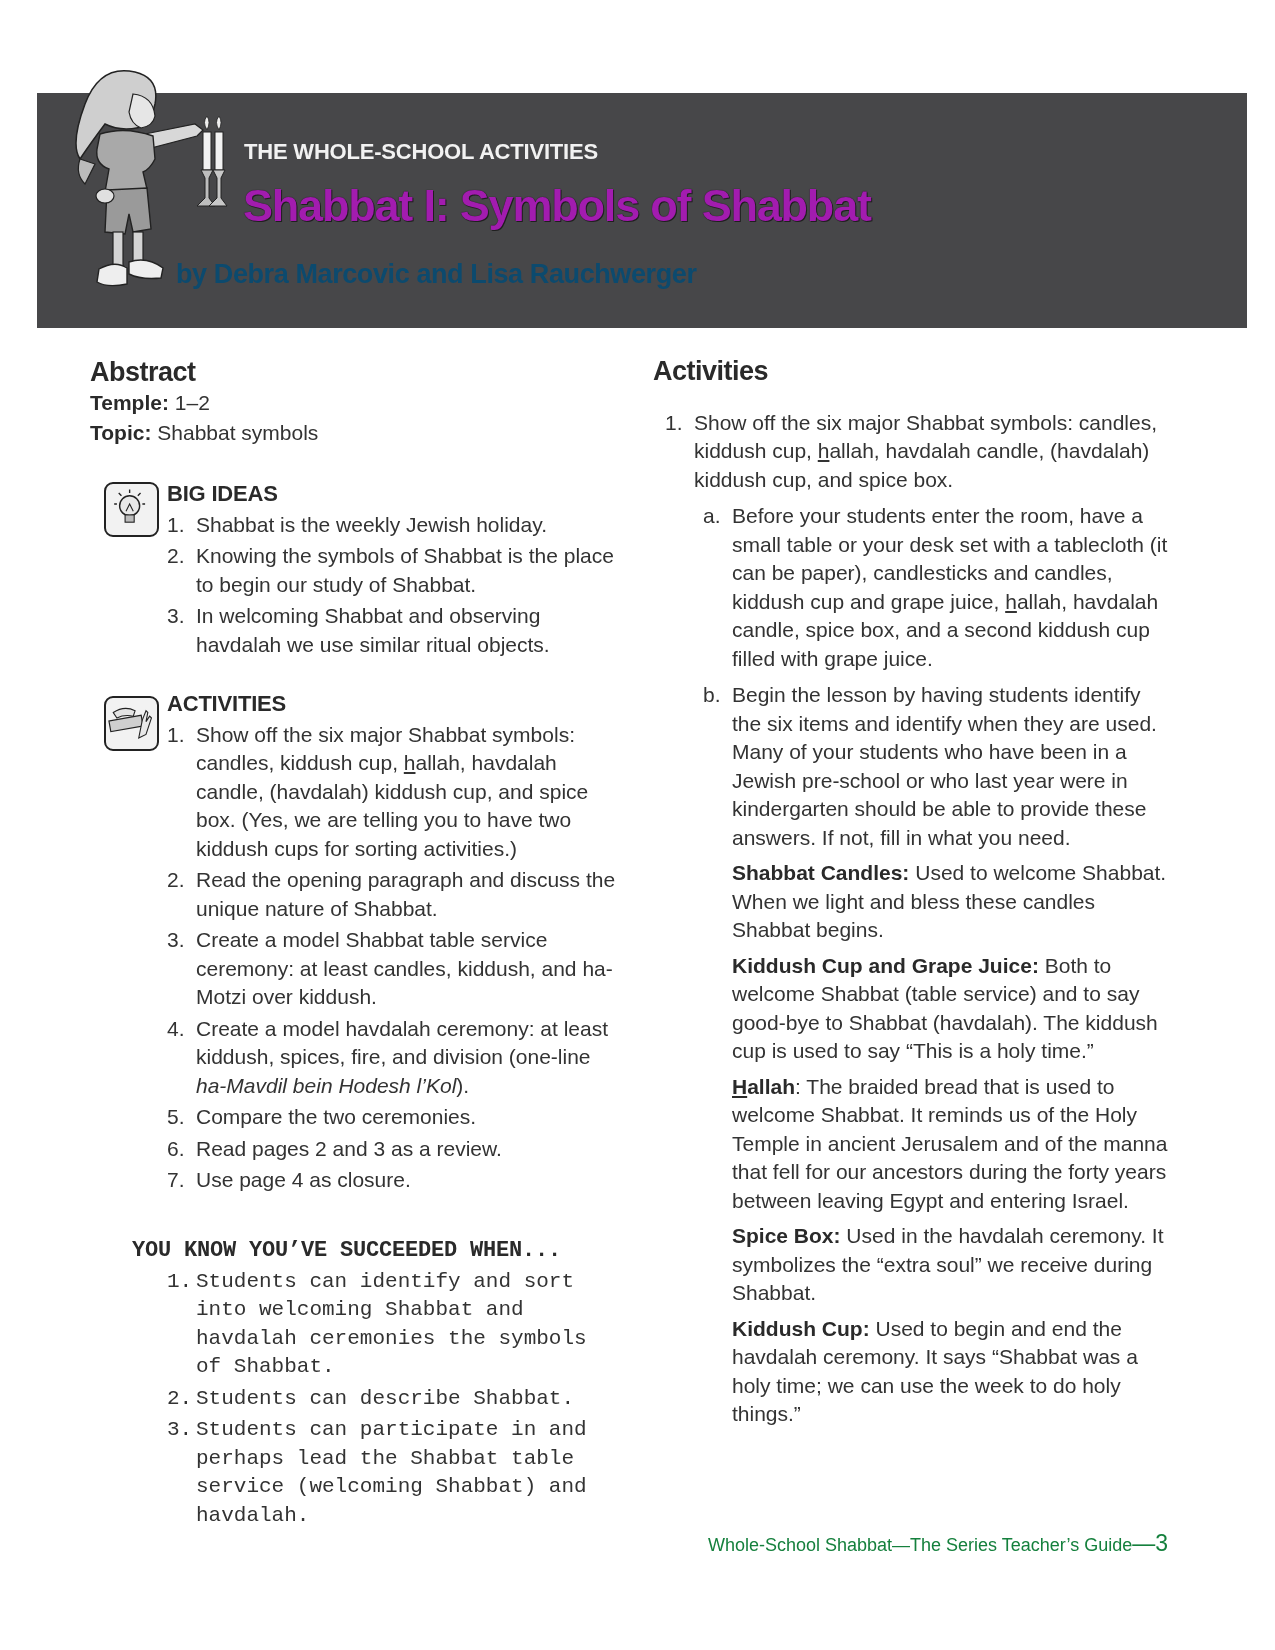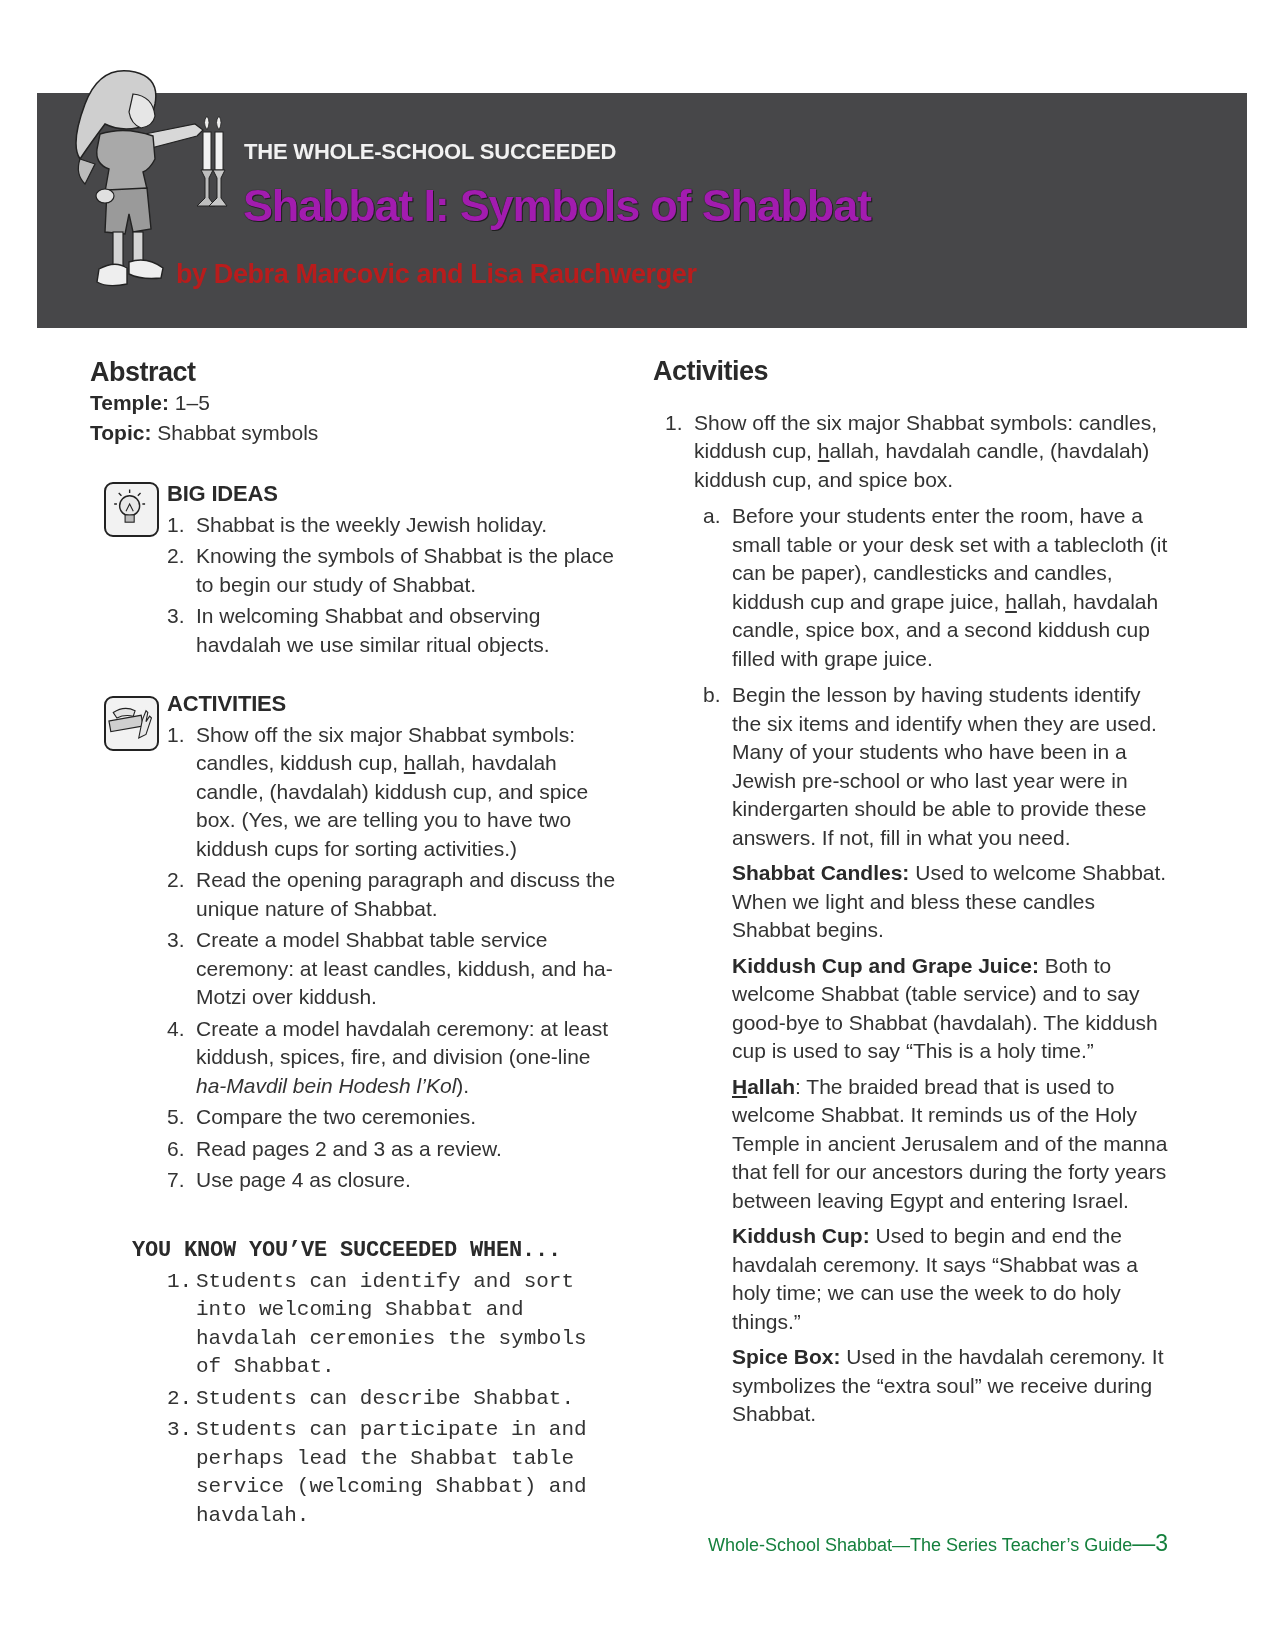--- a/index.html
+++ b/index.html
@@ -3,21 +3,21 @@
 <meta charset="utf-8">
 <style>
   html, body { margin: 0; padding: 0; background: #ffffff; }
   body { width: 1275px; height: 1650px; position: relative; overflow: hidden;
          font-family: "Liberation Sans", "DejaVu Sans", sans-serif; color: #2b2b2b; }
   .banner { position: absolute; left: 37px; top: 93px; width: 1210px; height: 235px; background: #474749; }
   .illus { position: absolute; left: 55px; top: 64px; width: 190px; height: 235px; }
   .series { position: absolute; left: 244px; top: 139px; font-size: 22px; font-weight: bold; color: #f2f2f2; letter-spacing: -0.2px; }
   .title { position: absolute; left: 243px; top: 180px; font-size: 45px; font-weight: bold; color: #a21caf; letter-spacing: -1.2px;
            text-shadow: 0 0 1px #111, 1px 1px 0 #222; }
-  .author { position: absolute; left: 176px; top: 259px; font-size: 27px; font-weight: bold; color: #b91c1c; letter-spacing: -0.4px; }
+  .author { position: absolute; left: 176px; top: 259px; font-size: 27px; font-weight: bold; color: #0c4a6e; letter-spacing: -0.4px; }
 
   .col { position: absolute; font-size: 21px; line-height: 28.5px; color: #333; }
   .h2 { font-size: 27px; font-weight: bold; color: #2a2a2a; letter-spacing: -0.5px; }
   .label { font-weight: bold; color: #2a2a2a; }
   .section-head { font-size: 22px; font-weight: bold; color: #2a2a2a; letter-spacing: -0.2px; }
   ol { margin: 0; padding: 0; list-style: none; }
   li { position: relative; }
   .num { position: absolute; left: -29px; top: 0; }
   .u { text-decoration: underline; }
   .i { font-style: italic; }
@@ -52,28 +52,28 @@
   <path d="M44 205 Q60 196 72 204 L72 220 Q52 224 42 218Z" fill="#eeeeee" stroke="#222" stroke-width="1.4"></path>
   <path d="M74 198 Q92 192 108 204 L106 214 Q86 216 74 210Z" fill="#eeeeee" stroke="#222" stroke-width="1.4"></path>
 
   <rect x="148" y="68" width="8" height="38" fill="#f2f2f2" stroke="#222" stroke-width="1"></rect>
   <rect x="160" y="68" width="8" height="38" fill="#f2f2f2" stroke="#222" stroke-width="1"></rect>
   <path d="M152 66 Q147 58 152 52 Q156 58 152 66Z M164 66 Q159 58 164 52 Q168 58 164 66Z" fill="#eee" stroke="#222" stroke-width="0.8"></path>
   <path d="M146 106 L158 106 L154 114 L154 134 L160 142 L142 142 L150 134 L150 114Z" fill="#bdbdbd" stroke="#222" stroke-width="1"></path>
   <path d="M158 106 L170 106 L166 114 L166 134 L172 142 L154 142 L162 134 L162 114Z" fill="#c8c8c8" stroke="#222" stroke-width="1"></path>
 </svg>
 
-<div class="series">THE WHOLE-SCHOOL SUCCEEDED</div>
+<div class="series">THE WHOLE-SCHOOL ACTIVITIES</div>
 <div class="title">Shabbat I: Symbols of Shabbat</div>
 <div class="author">by Debra Marcovic and Lisa Rauchwerger</div>
 
 <div class="col" style="left:90px; top:358px; width:520px;">
   <div class="h2">Abstract</div>
   <div style="margin-top:2px;">
-    <span class="label">Temple:</span><span> 1–5</span>
+    <span class="label">Temple:</span><span> 1–2</span>
   </div>
   <div style="margin-top:2px;">
     <span class="label">Topic:</span><span> Shabbat symbols</span>
   </div>
 </div>
 
 <div class="iconbox" style="left:104px; top:482px;">
   <svg viewBox="0 0 55 55" width="50" height="50">
     <circle cx="26" cy="24" r="11" fill="#e8e8e8" stroke="#222" stroke-width="1.6"></circle>
     <rect x="21" y="34" width="10" height="8" fill="#bbb" stroke="#222" stroke-width="1.2"></rect>
@@ -127,22 +127,22 @@
     <li>
       <span class="num">1.</span><span>Show off the six major Shabbat symbols: candles, kiddush cup, </span><span class="u">h</span><span>allah, havdalah candle, (havdalah) kiddush cup, and spice box.</span>
       <ol style="margin-left:38px; margin-top:8px;">
         <li style="margin-bottom:8px;"><span class="num">a.</span><span>Before your students enter the room, have a small table or your desk set with a tablecloth (it can be paper), candlesticks and candles, kiddush cup and grape juice, </span><span class="u">h</span><span>allah, havdalah candle, spice box, and a second kiddush cup filled with grape juice.</span></li>
         <li style="margin-bottom:7px;"><span class="num">b.</span><span>Begin the lesson by having students identify the six items and identify when they are used. Many of your students who have been in a Jewish pre-school or who last year were in kindergarten should be able to provide these answers. If not, fill in what you need.</span></li>
       </ol>
       <div style="margin-left:38px;">
         <p class="def"><span class="label">Shabbat Candles:</span><span> Used to welcome Shabbat. When we light and bless these candles Shabbat begins.</span></p>
         <p class="def"><span class="label">Kiddush Cup and Grape Juice:</span><span> Both to welcome Shabbat (table service) and to say good-bye to Shabbat (havdalah). The kiddush cup is used to say “This is a holy time.”</span></p>
         <p class="def"><span class="label u">H</span><span class="label">allah</span><span>: The braided bread that is used to welcome Shabbat. It reminds us of the Holy Temple in ancient Jerusalem and of the manna that fell for our ancestors during the forty years between leaving Egypt and entering Israel.</span></p>
+        <p class="def"><span class="label">Spice Box:</span><span> Used in the havdalah ceremony. It symbolizes the “extra soul” we receive during Shabbat.</span></p>
         <p class="def"><span class="label">Kiddush Cup:</span><span> Used to begin and end the havdalah ceremony. It says “Shabbat was a holy time; we can use the week to do holy things.”</span></p>
-        <p class="def"><span class="label">Spice Box:</span><span> Used in the havdalah ceremony. It symbolizes the “extra soul” we receive during Shabbat.</span></p>
       </div>
     </li>
   </ol>
 </div>
 
 <div class="footer">
   <span>Whole-School Shabbat—The Series Teacher’s Guide</span><span class="pg">—</span><span class="pg">3</span>
 </div>
 
 </body></html>

